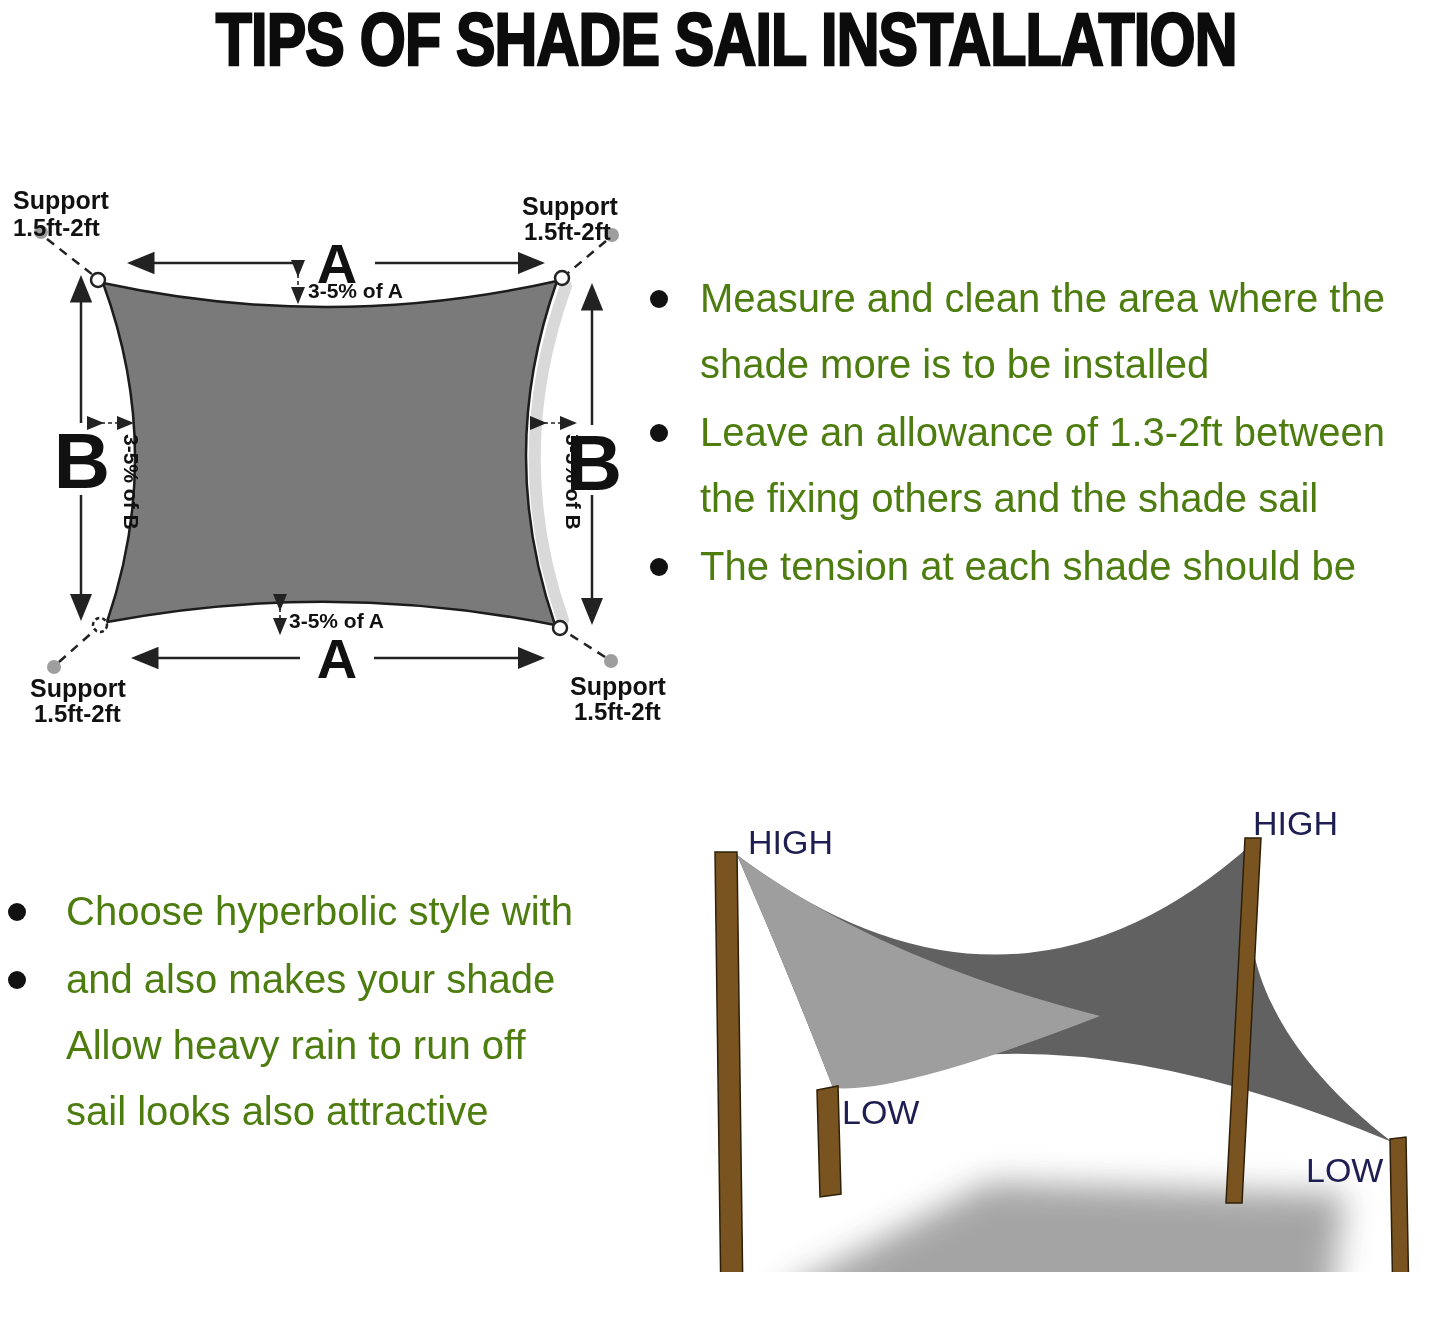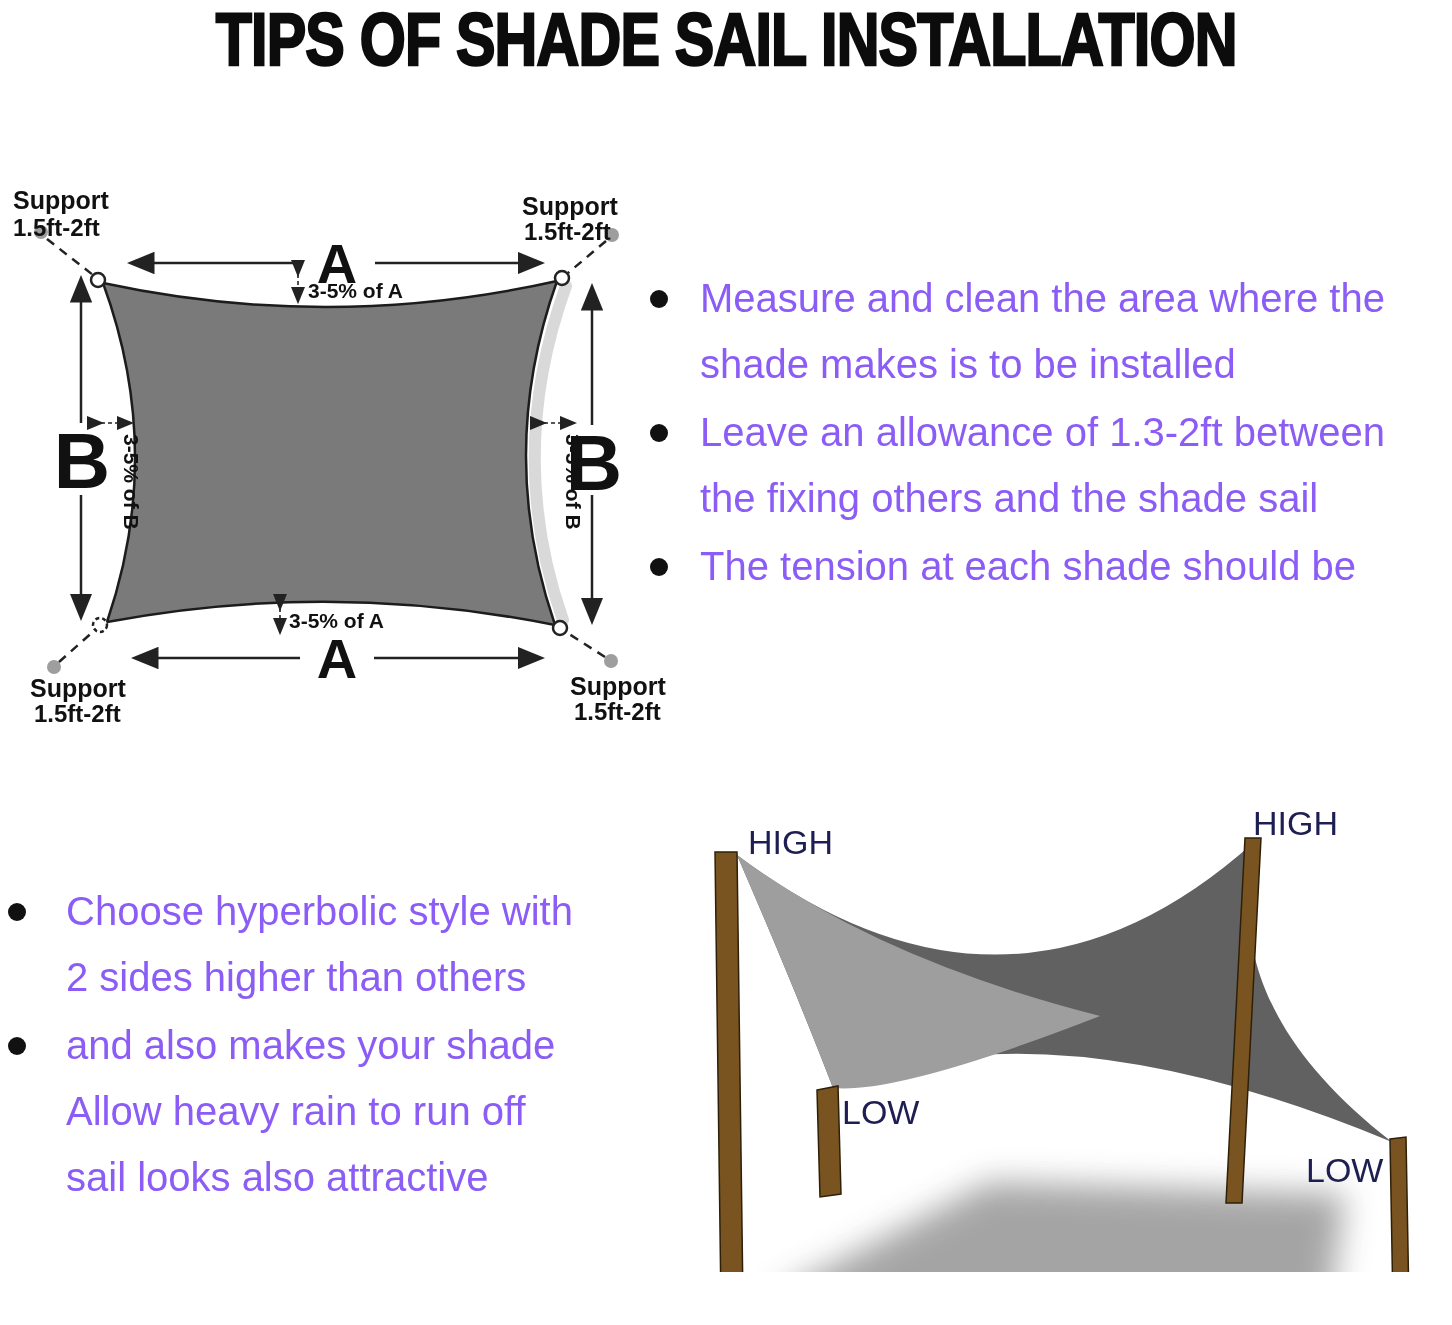--- a/index.html
+++ b/index.html
@@ -2,21 +2,21 @@
 <html><head>
 <meta charset="utf-8">
 <style>
   html,body{margin:0;padding:0;background:#fff;}
   .page{position:relative;width:1452px;height:1272px;background:#ffffff;overflow:hidden;
         font-family:"Liberation Sans", sans-serif;color:#111;}
   .title{position:absolute;top:0;left:0;width:100%;text-align:center;
          font-size:74px;line-height:80px;font-weight:bold;letter-spacing:-1px;
          color:#0c0c0c;-webkit-text-stroke:2.5px #0c0c0c;white-space:nowrap;}
   .title span{display:inline-block;transform:scaleX(0.80);transform-origin:50% 50%;}
-  .tips{position:absolute;font-size:40px;line-height:66px;color:#8b5cf6;}
+  .tips{position:absolute;font-size:40px;line-height:66px;color:#4d7c0f;}
   .tips .item{display:flex;margin-bottom:2px;}
   .tips .dot{flex:0 0 18px;width:18px;height:18px;border-radius:50%;background:#111;margin-top:25px;}
   .tips .txt{white-space:nowrap;}
   .tips-right{left:650px;top:265px;}
   .tips-right .txt{margin-left:32px;}
   .tips-left{left:8px;top:878px;}
   .tips-left .txt{margin-left:40px;}
   .tips .txt span{display:block;}
   svg{position:absolute;overflow:visible;}
   .svg-flat{left:0;top:170px;}
@@ -88,21 +88,21 @@
     <text x="34" y="552" font-size="24" font-weight="bold" fill="#111">1.5ft-2ft</text>
     <text x="570" y="525" font-size="25" font-weight="bold" fill="#111">Support</text>
     <text x="574" y="550" font-size="24" font-weight="bold" fill="#111">1.5ft-2ft</text>
   </svg>
 
   <div class="tips tips-right">
     <div class="item">
       <span class="dot"></span>
       <span class="txt">
         <span>Measure and clean the area where the</span>
-        <span>shade makes is to be installed</span>
+        <span>shade more is to be installed</span>
       </span>
     </div>
     <div class="item">
       <span class="dot"></span>
       <span class="txt">
         <span>Leave an allowance of 1.3-2ft between</span>
         <span>the fixing others and the shade sail</span>
       </span>
     </div>
     <div class="item">
@@ -111,21 +111,20 @@
         <span>The tension at each shade should be</span>
       </span>
     </div>
   </div>
 
   <div class="tips tips-left">
     <div class="item">
       <span class="dot"></span>
       <span class="txt">
         <span>Choose hyperbolic style with</span>
-        <span>2 sides higher than others</span>
       </span>
     </div>
     <div class="item">
       <span class="dot"></span>
       <span class="txt">
         <span>and also makes your shade</span>
         <span>Allow heavy rain to run off</span>
         <span>sail looks also attractive</span>
       </span>
     </div>

